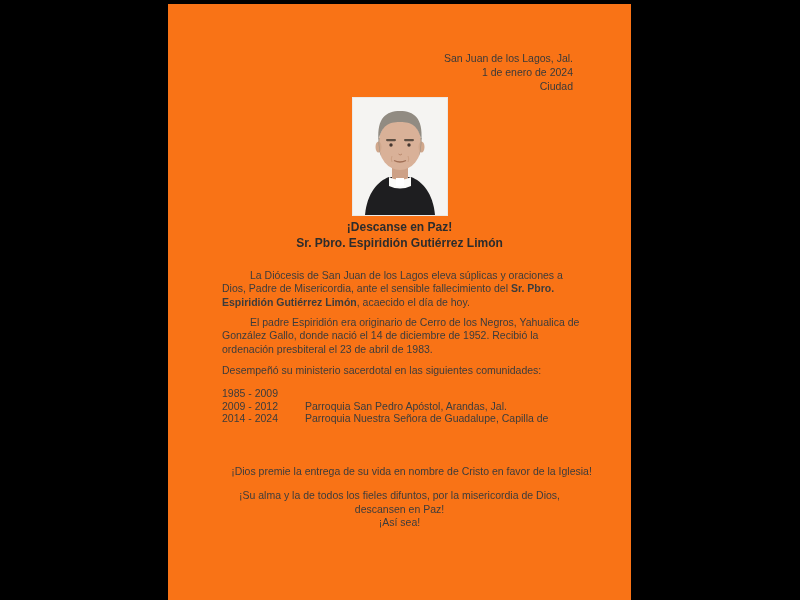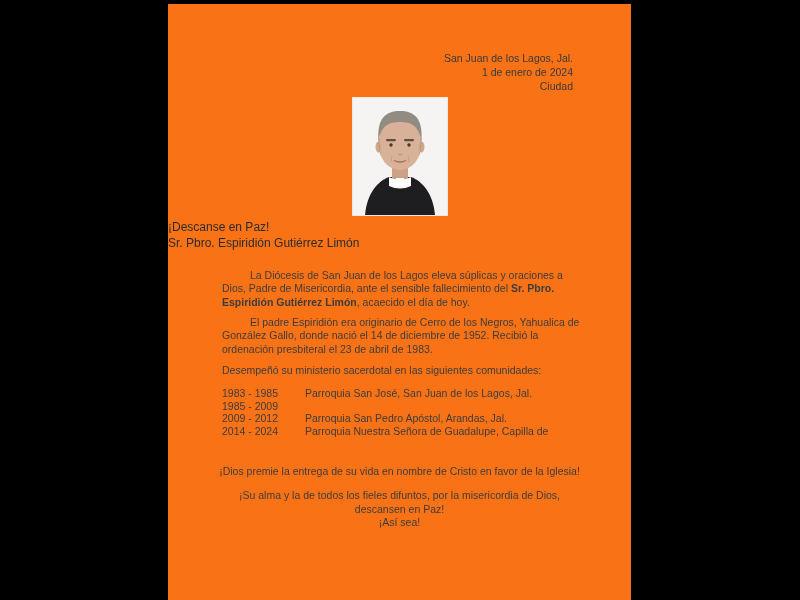--- a/index.html
+++ b/index.html
@@ -46,21 +46,22 @@
     height: 117px;
     background: #f5f4f2;
     outline: 1px solid #ebe9e6;
   }
   .photo svg { display: block; width: 94px; height: 117px; }
   .title {
     position: absolute;
     top: 216px;
     left: 0;
     width: 100%;
-    font-weight: normal;
+    text-align: center;
+    font-weight: bold;
     font-size: 12px;
     line-height: 15.5px;
     color: #2c2c2c;
   }
   .para {
     position: absolute;
     left: 54px;
     right: 48px;
     margin: 0;
     font-size: 10.5px;
@@ -84,21 +85,21 @@
   .acont { }
   .closing {
     position: absolute;
     left: 0;
     width: 100%;
     margin: 0;
     text-align: center;
     font-size: 10.5px;
     line-height: 13.5px;
   }
-  #c1 { top: 461px; white-space: nowrap; }
+  #c1 { top: 461px; white-space: nowrap; padding-left: 12px; }
   #c2 { top: 485px; left: 50%; width: 362px; transform: translateX(-50%); }
   #c3 { top: 512px; }
 </style>
 </head>
 <body>
 
 <div class="stage">
   <div class="doc">
 
     <div class="dateline">
@@ -148,24 +149,20 @@
     </div>
 
     <p class="para indent" id="p1"><span>La Diócesis de San Juan de los Lagos eleva súplicas y oraciones a Dios, Padre de Misericordia, ante el sensible fallecimiento del </span><b>Sr. Pbro. Espiridión Gutiérrez Limón</b><span>, acaecido el día de hoy.</span></p>
 
     <p class="para indent" id="p2">El padre Espiridión era originario de Cerro de los Negros, Yahualica de González Gallo, donde nació el 14 de diciembre de 1952. Recibió la ordenación presbiteral el 23 de abril de 1983.</p>
 
     <p class="para" id="intro">Desempeñó su ministerio sacerdotal en las siguientes comunidades:</p>
 
     <div class="assignments">
       <div class="arow">
-        <span class="ayears">1983 - 1985</span>
-        <span class="aplace">Parroquia San José, San Juan de los Lagos, Jal.</span>
-      </div>
-      <div class="arow">
         <span class="ayears">1985 - 2009</span>
       </div>
       <div class="arow">
         <span class="ayears">2009 - 2012</span>
         <span class="aplace">Parroquia San Pedro Apóstol, Arandas, Jal.</span>
       </div>
       <div class="arow">
         <span class="ayears">2014 - 2024</span>
         <span class="aplace">Parroquia Nuestra Señora de Guadalupe, Capilla de</span>
       </div>

